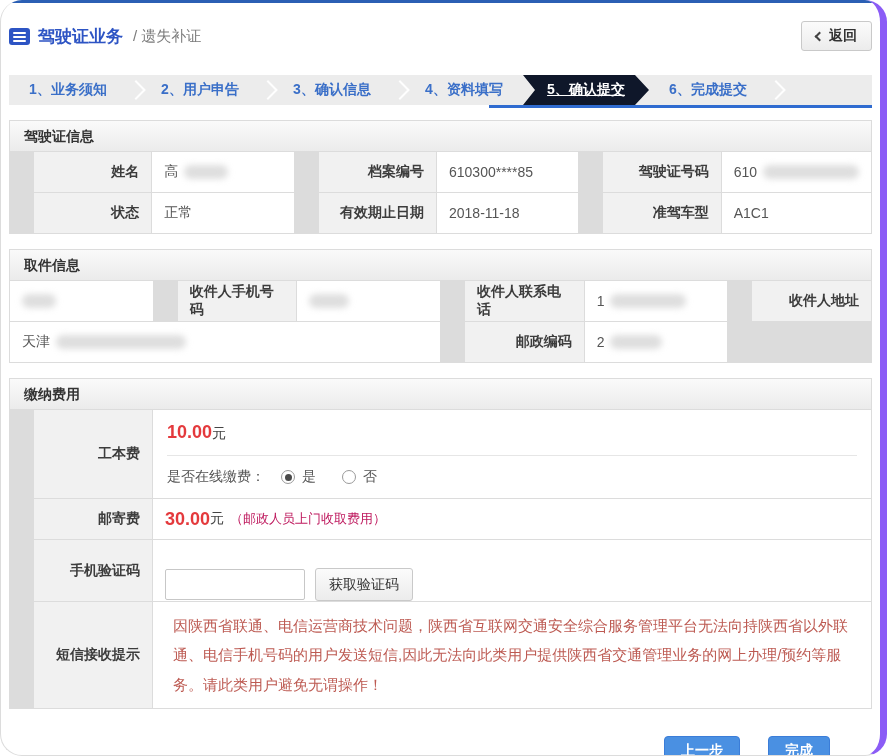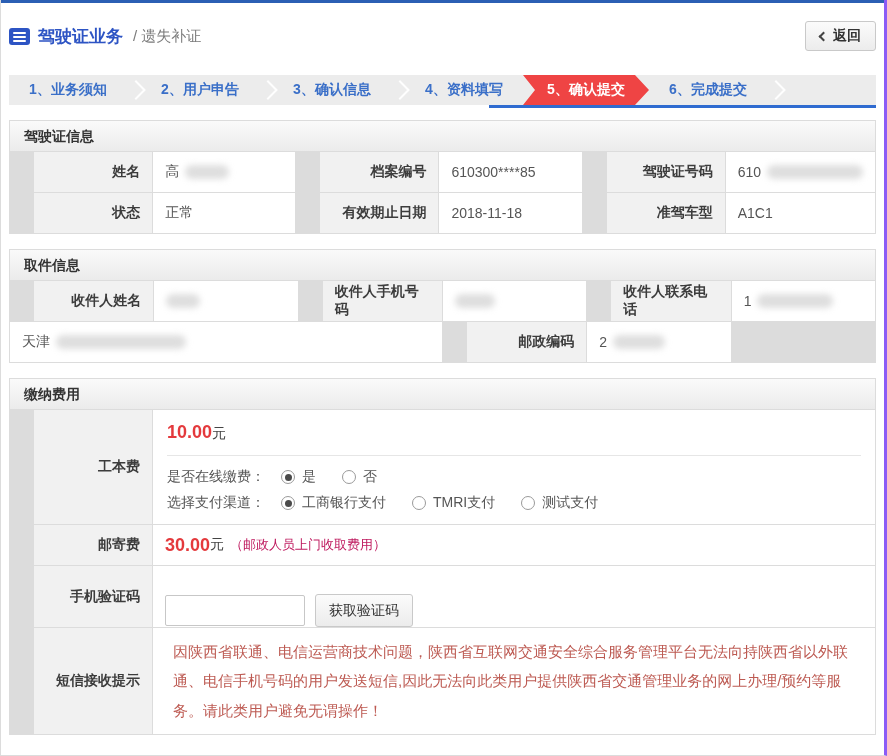--- a/index.html
+++ b/index.html
@@ -1,19 +1,19 @@
 <!DOCTYPE html>
 <html><head>
 <meta charset="utf-8">
 <style>
   * { box-sizing: border-box; margin: 0; padding: 0; }
   html,body { background:#fff; }
   body { font-family: "Liberation Sans", "DejaVu Sans", sans-serif; }
   .page { width:887px; height:756px; position:relative; border-left:1px solid #dcdcdc;
-          border-right:3px solid #8b5cf6; border-bottom:1px solid #dcdcdc; overflow:hidden; background:#fff; }
+          border-right:7px solid #8b5cf6; border-bottom:1px solid #dcdcdc; overflow:hidden; background:#fff;border-radius:22px; }
   .topbar { height:3px; background:#2b5fb4; }
 
   
   .header { height:66px; display:flex; align-items:center; padding:0 8px; }
   .title-wrap { display:flex; align-items:center; gap:8px; }
   .doc-icon { width:21px; height:17px; background:#2d54c4; border-radius:3px; position:relative; flex:none; }
   .doc-icon i { position:absolute; left:4px; right:4px; height:2px; background:#fff; border-radius:1px; }
   .doc-icon i:nth-child(1){ top:4px; } .doc-icon i:nth-child(2){ top:8px; } .doc-icon i:nth-child(3){ top:12px; }
   .page-title { font-size:17px; font-weight:bold; color:#2d54c4; }
   .page-subtitle { font-size:15px; color:#7b7b7b; margin-left:2px; }
@@ -21,22 +21,22 @@
               border:1px solid #c9c9c9; border-radius:3px; display:flex; align-items:center; gap:6px;
               font-size:14px; color:#333; font-weight:bold; cursor:pointer; }
   .chev-left { width:7px; height:7px; border-left:2px solid #444; border-bottom:2px solid #444;
                transform:rotate(45deg); display:inline-block; }
 
   
   .steps { margin:6px 8px 0 8px; height:30px; background:#ececec; display:flex; align-items:stretch; position:relative; }
   .steps::after { content:""; position:absolute; left:480px; right:0; bottom:-3px; height:3px; background:#2f6bd0; }
   .step { width:118px; display:flex; align-items:center; justify-content:center;
           font-size:14px; font-weight:bold; color:#3a6fc8; }
-  .step.active { width:126px; background:#ef4444; color:#fff;
-     clip-path:polygon(0 0, calc(100% - 14px) 0, 100% 50%, calc(100% - 14px) 100%, 0 100%, 12px 50%); }
+  .step.active { width:126px; background:#0f172a; color:#fff;
+     clip-path:polygon(0 0, calc(100% - 14px) 0, 100% 50%, calc(100% - 14px) 100%, 0 100%, 12px 50%);text-decoration:underline; }
   .sep { width:14px; position:relative; flex:none; }
   .sep::before { content:""; position:absolute; top:8px; left:2px; width:12px; height:12px;
      border-top:2px solid rgba(255,255,255,0.95); border-right:2px solid rgba(255,255,255,0.95); transform:rotate(45deg); }
   .steps .filler { flex:1; }
 
   
   .section { margin:15px 8px 0 8px; border:1px solid #dcdcdc; }
   .sec-header { height:31px; line-height:30px; padding-left:14px; font-size:14px; font-weight:bold; color:#333;
                 background:linear-gradient(180deg,#fafafa,#ebebeb); border-bottom:1px solid #dcdcdc; }
   .grid6 { display:grid; grid-template-columns:repeat(6,1fr); background:#dcdcdc; gap:1px; }
@@ -127,34 +127,34 @@
       <div class="cell lbl">有效期止日期</div>
       <div class="cell">2018-11-18</div>
       <div class="cell lbl">准驾车型</div>
       <div class="cell">A1C1</div>
     </div>
   </div>
 
   <div class="section">
     <div class="sec-header">取件信息</div>
     <div class="grid6">
-      <div class="cell lbl">收件人姓名</div>
       <div class="cell">
           <span class="blur" style="width:34px;margin-left:0"></span>
         </div>
       <div class="cell lbl">收件人手机号码</div>
       <div class="cell">
           <span class="blur" style="width:40px;margin-left:0"></span>
         </div>
       <div class="cell lbl">收件人联系电话</div>
       <div class="cell">
           <span>1</span>
           <span class="blur" style="width:76px"></span>
         </div>
 
+      <div class="cell lbl">收件人地址</div>
       <div class="cell span3">
           <span>天津</span>
           <span class="blur" style="width:130px"></span>
         </div>
       <div class="cell lbl">邮政编码</div>
       <div class="cell">
           <span>2</span>
           <span class="blur" style="width:52px"></span>
         </div>
     </div>
@@ -174,35 +174,20 @@
           <span class="q">是否在线缴费：</span>
           <span class="radio-opt">
             <span class="radio-circle checked"></span>
             <span>是</span>
           </span>
           <span class="radio-opt">
             <span class="radio-circle"></span>
             <span>否</span>
           </span>
         </div>
-        <div class="radio-line">
-          <span class="q">选择支付渠道：</span>
-          <span class="radio-opt">
-            <span class="radio-circle checked"></span>
-            <span>工商银行支付</span>
-          </span>
-          <span class="radio-opt">
-            <span class="radio-circle"></span>
-            <span>TMRI支付</span>
-          </span>
-          <span class="radio-opt">
-            <span class="radio-circle"></span>
-            <span>测试支付</span>
-          </span>
-        </div>
       </div>
 
       <div class="cell lbl">邮寄费</div>
       <div class="cell" style="min-height:36px">
         <span class="amount">30.00</span>
           <span class="yuan">元</span>
         <span class="note-red">（邮政人员上门收取费用）</span>
       </div>
 
       <div class="cell lbl">手机验证码</div>

